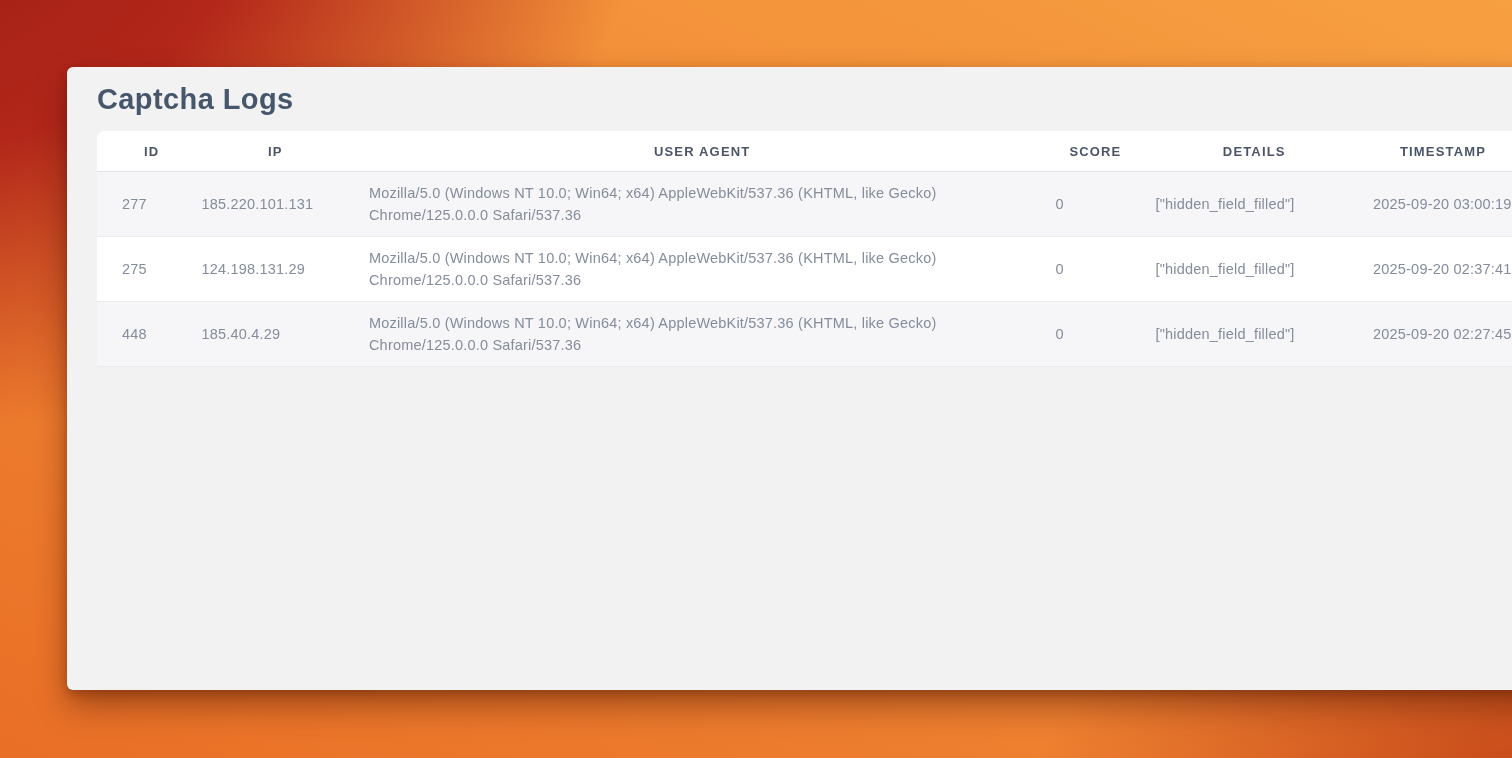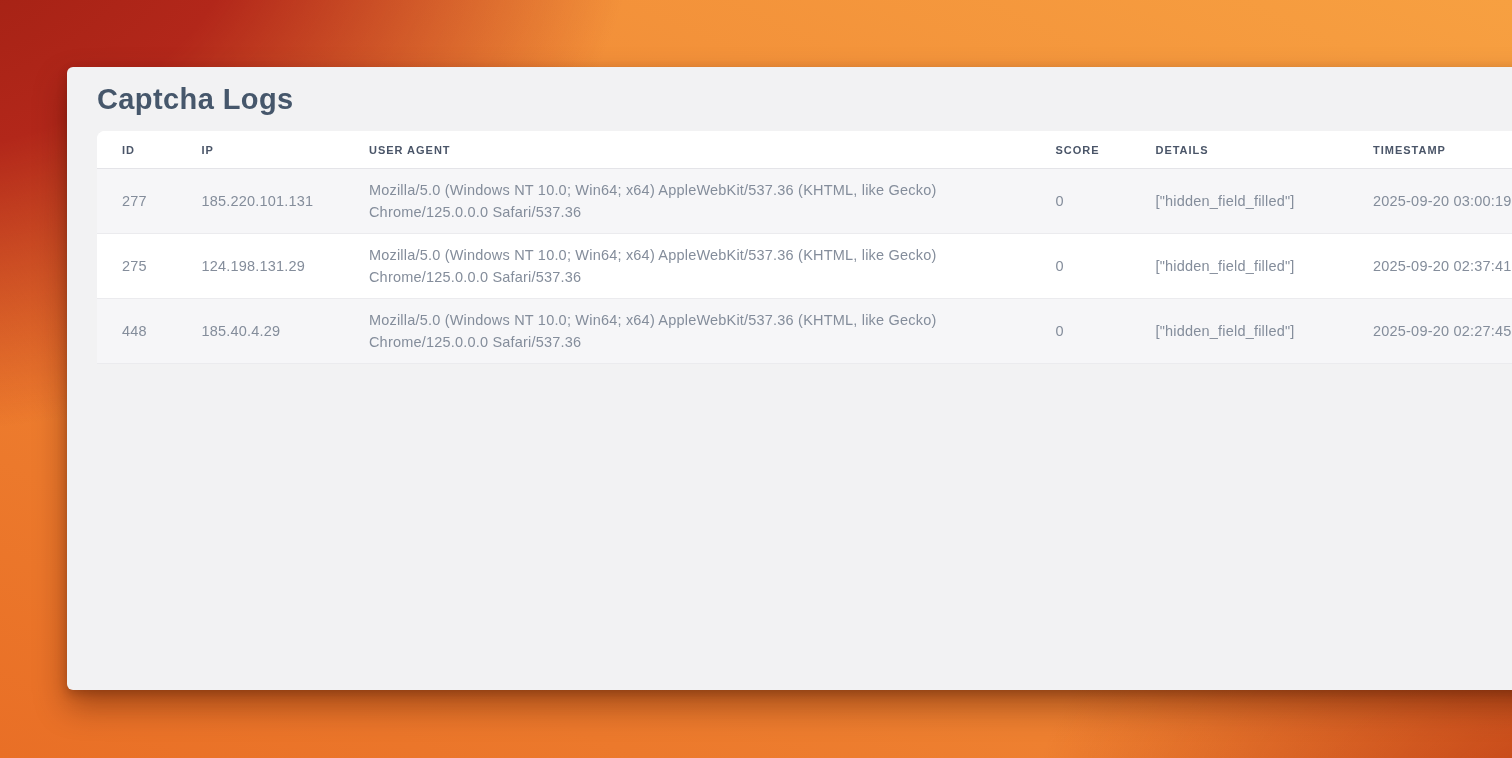--- a/index.html
+++ b/index.html
@@ -51,22 +51,22 @@
   }
 
   col.col-id        { width: 96px; }
   col.col-ip        { width: 154px; }
   col.col-user_agent{ width: 631px; }
   col.col-score     { width: 92px; }
   col.col-details   { width: 200px; }
   col.col-timestamp { width: 147px; }
 
   thead th {
-    text-align: left;
-    font-size: 11px;
+    text-align: center;
+    font-size: 13px;
     font-weight: 700;
     letter-spacing: 0.09em;
     color: #4a5568;
     padding: 13px 20px 12px 0;
     background: #ffffff;
     border-bottom: 1px solid #e4e4e8;
     text-transform: uppercase;
     white-space: nowrap;
   }
 

